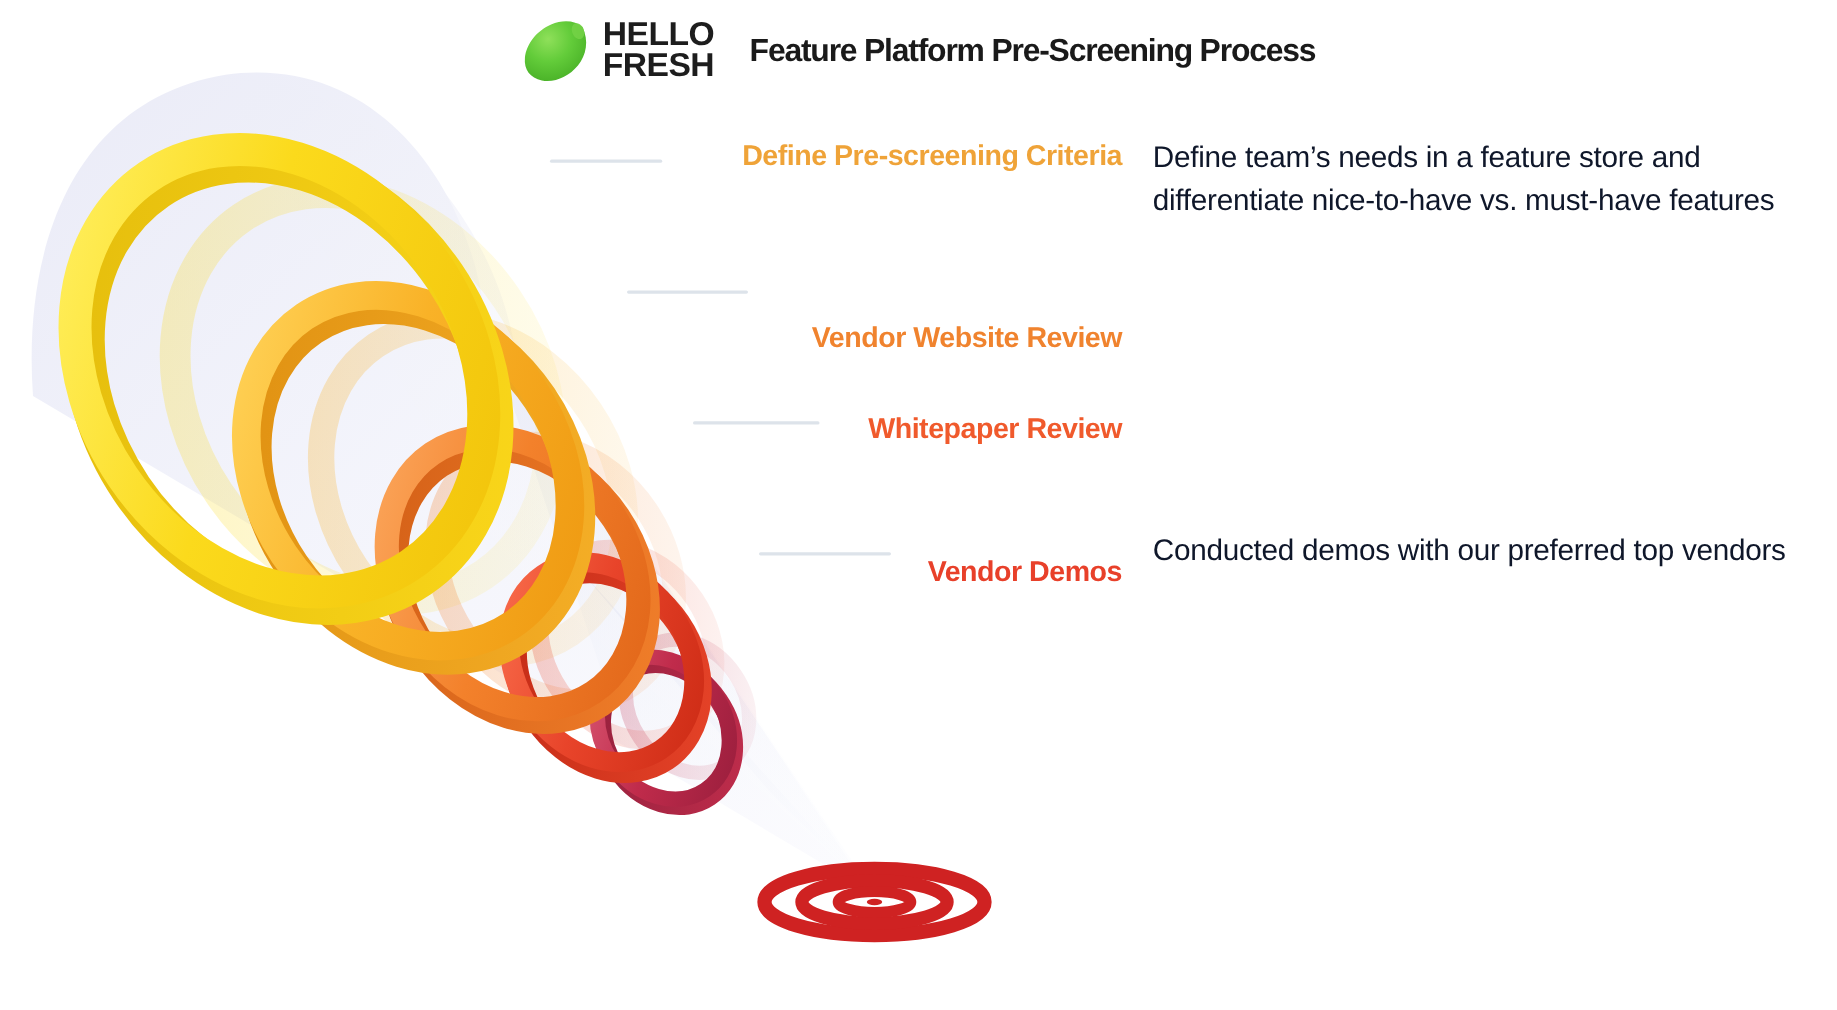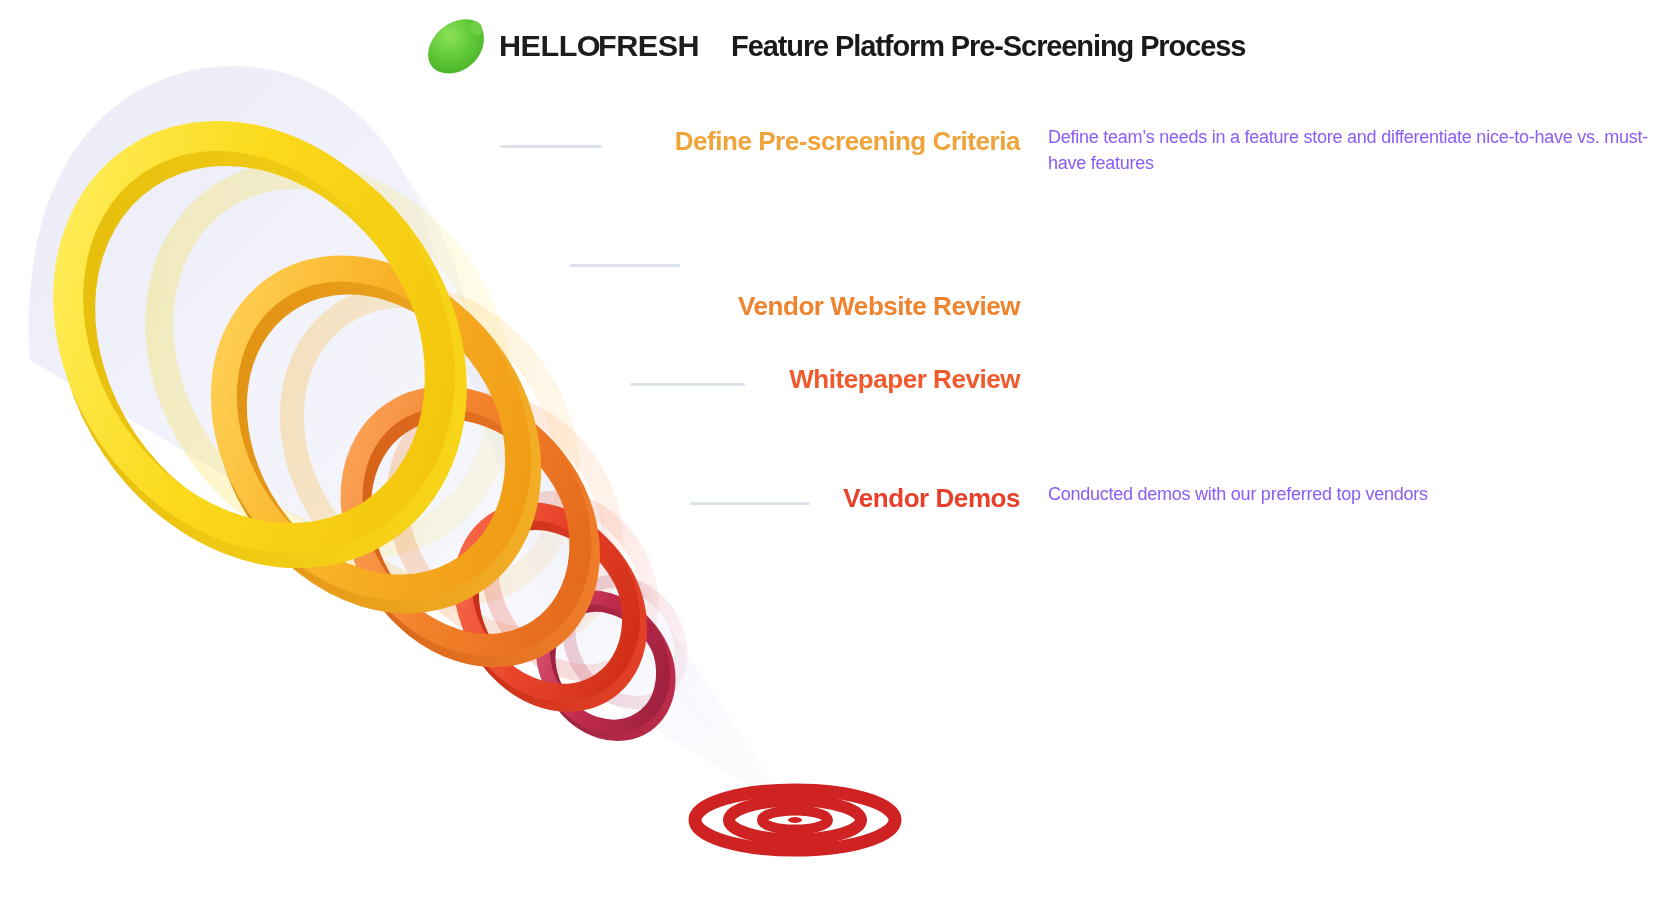--- a/index.html
+++ b/index.html
@@ -34,21 +34,21 @@
     display: flex;
     align-items: center;
     gap: 12px;
   }
   .lemon {
     width: 62px; height: 58px;
     position: relative;
   }
   .wordmark {
     display: flex;
-    flex-direction: row;
+    flex-direction: column;
     line-height: 0.93;
   }
   .wordmark span {
     font-family: "Liberation Sans", sans-serif;
     font-weight: 700;
     font-size: 30px;
     letter-spacing: -0.5px;
     color: #1d1d1d;
     font-stretch: condensed;
     transform: scaleX(1.02);
@@ -104,23 +104,23 @@
     letter-spacing: -0.45px;
     white-space: nowrap;
   }
   .step-desc {
     position: absolute;
     left: 508px;
     top: 12px;
     width: 600px;
     font-family: "Liberation Sans", sans-serif;
     font-weight: 400;
-    font-size: 18px;
+    font-size: 27px;
     line-height: 1.46;
-    color: #8b5cf6;
+    color: #0f172a;
     letter-spacing: -0.25px;
   }
 </style>
 </head>
 <body>
 
 <div id="stage">
 
   <div class="header">
 
@@ -298,24 +298,24 @@
       <div class="step-desc">Define team’s needs in a feature store and differentiate nice-to-have vs. must-have features</div>
     </div>
 
     <div class="step-row">
       <div class="leader" style="left:30px; width:110px;"></div>
       <div class="step-title" style="left:-10px; color:#F0832E;margin-top:46px;">Vendor Website Review</div>
     </div>
 
     <div class="step-row">
       <div class="leader" style="left:90px; width:115px;"></div>
-      <div class="step-title" style="left:-10px; color:#F05A2C;">Whitepaper Review</div>
+      <div class="step-title" style="left:-10px; color:#F05A2C;margin-top:10px;">Whitepaper Review</div>
     </div>
 
     <div class="step-row">
       <div class="leader" style="left:150px; width:120px;"></div>
-      <div class="step-title" style="left:-10px; color:#E8402A;">Vendor Demos</div>
+      <div class="step-title" style="left:-10px; color:#E8402A;margin-top:21px;">Vendor Demos</div>
       <div class="step-desc">Conducted demos with our preferred top vendors</div>
     </div>
 
 
   </div>
 </div>
 
 </body></html>

